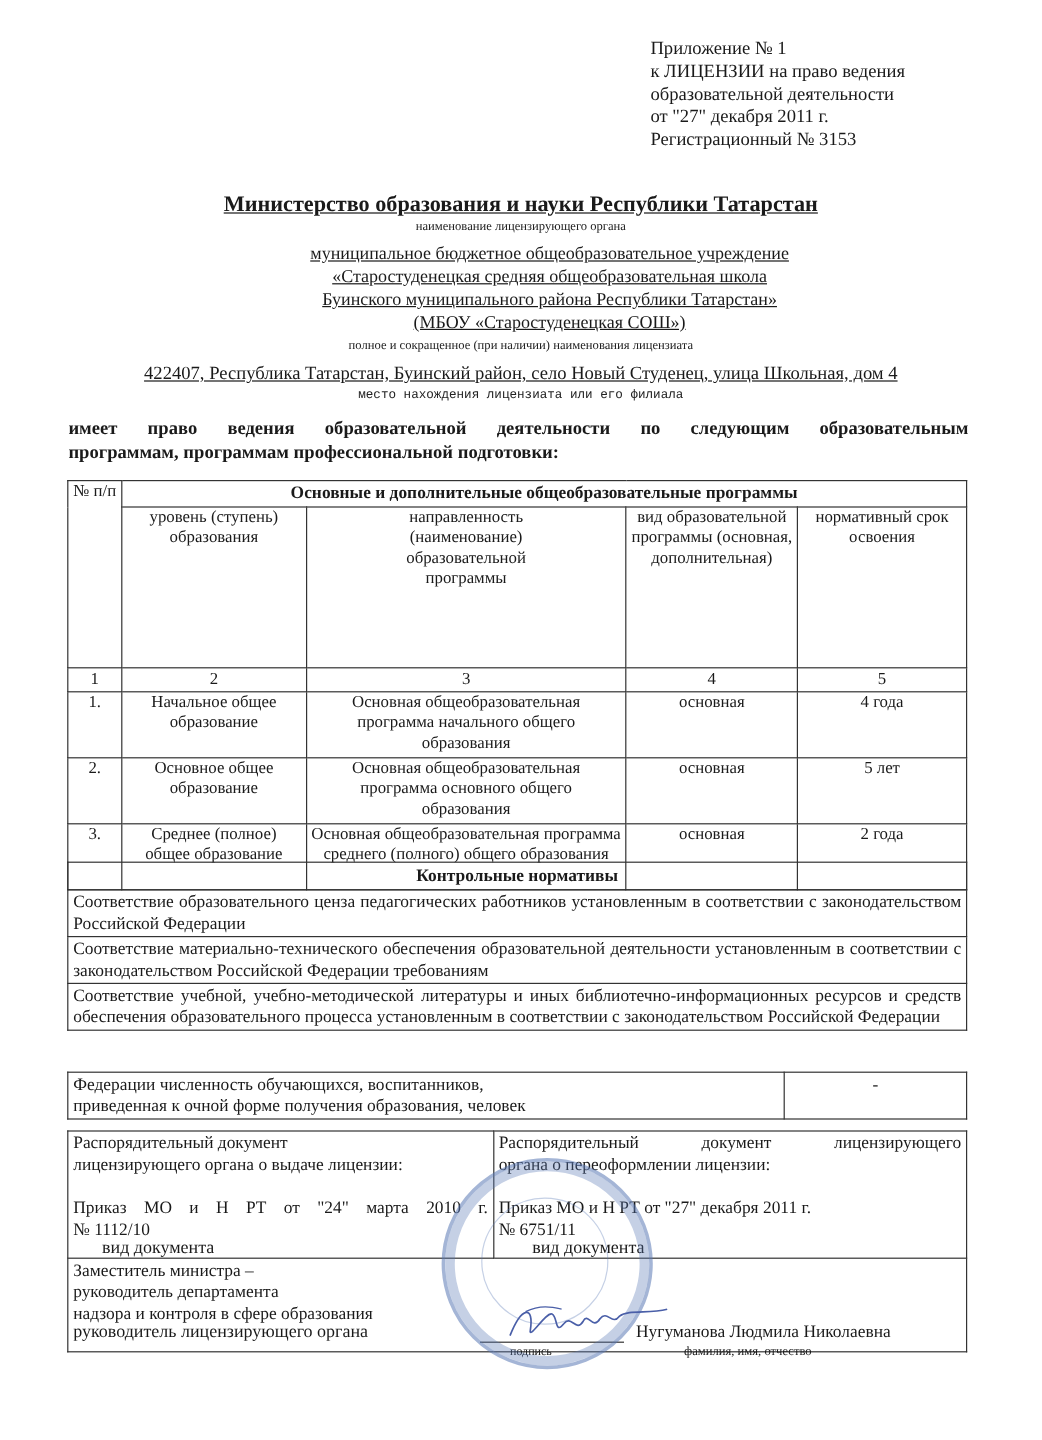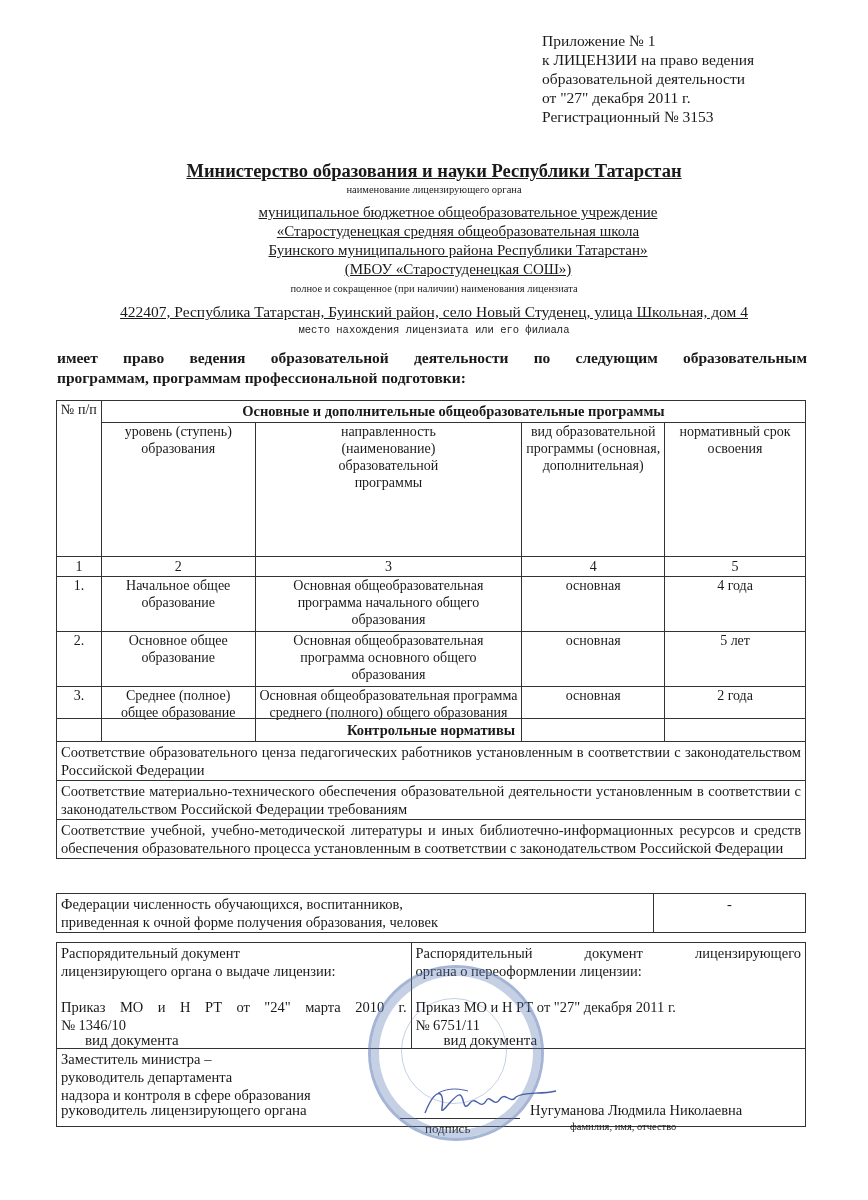--- a/index.html
+++ b/index.html
@@ -54,21 +54,21 @@
   .docs {
     left: 56px; top: 942px; width: 750px; font-size: 14.5px; line-height: 18px;
   }
   .docs td { padding: 1px 4px; height: 0; }
   .docs .small { font-size: 15px; line-height: 13px; }
   .docs .indent { padding-left: 24px; display: block; }
   .docs .just { text-align: justify; text-align-last: justify; display: block; }
   .sign-row td { border-top: 1px solid #333; }
   .sig-name { position: absolute; left: 530px; top: 1102px; font-size: 14.5px; }
   .sig-name-cap { position: absolute; left: 570px; top: 1121px; font-size: 10.5px; }
-  .sig-cap { position: absolute; left: 425px; top: 1121px; font-size: 13px; }
+  .sig-cap { position: absolute; left: 425px; top: 1121px; font-size: 10px; }
   .sig-line { position: absolute; left: 400px; top: 1118px; width: 120px; border-top: 1px solid #333; }
   .stamp {
     position: absolute; left: 368px; top: 965px; width: 170px; height: 170px;
     border-radius: 50%; border: 3px solid rgba(90,120,180,0.55);
     box-shadow: inset 0 0 0 6px rgba(255,255,255,0), inset 0 0 0 8px rgba(90,120,180,0.35);
     pointer-events: none;
   }
   .stamp-inner {
     position: absolute; left: 30px; top: 30px; width: 104px; height: 104px;
     border-radius: 50%; border: 1px solid rgba(90,120,180,0.35);
@@ -192,21 +192,21 @@
       <col style="width:355px">
       <col style="width:395px">
     </colgroup>
   <tbody>
       <tr style="height:100px">
     <td>
       <div>Распорядительный документ</div>
       <div>лицензирующего органа о выдаче лицензии:</div>
       <div style="height:18px"></div>
       <div class="just">Приказ МО и Н РТ от "24" марта 2010 г.</div>
-      <div>№ 1346/10</div>
+      <div>№ 1112/10</div>
       <div class="small indent">вид документа</div>
     </td>
     <td>
       <div class="just">Распорядительный документ лицензирующего</div>
       <div>органа о переоформлении лицензии:</div>
       <div style="height:18px"></div>
       <div>Приказ МО и Н РТ от "27" декабря 2011 г.</div>
       <div>№ 6751/11</div>
       <div class="small" style="padding-left:28px">вид документа</div>
     </td>

